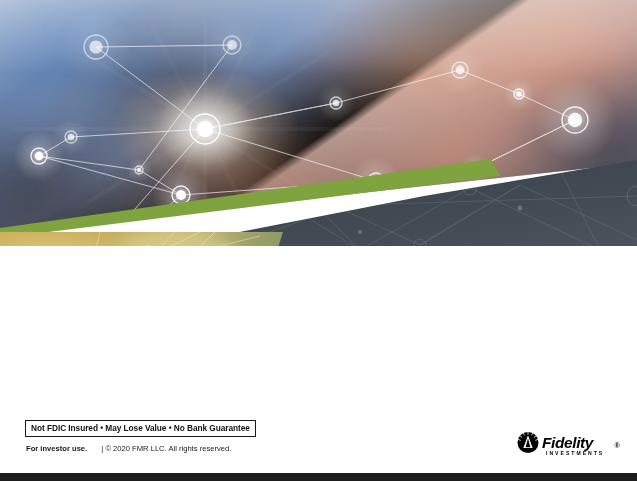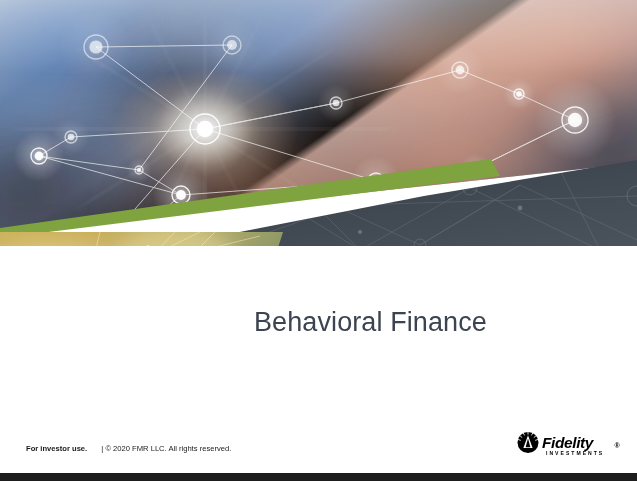--- a/index.html
+++ b/index.html
@@ -278,23 +278,25 @@
         <g fill="#fbf6d8" opacity="0.7">
           <circle cx="12" cy="336" r="2.6"></circle>
           <circle cx="148" cy="247" r="2"></circle>
           <circle cx="212" cy="266" r="1.8"></circle>
         </g>
       </g>
     </svg>
   </div>
 
   <div id="title-block">
-    <div id="deck-title">Behavioral Finance</div>
-  </div>
-
+  </div>
+
+  <div id="disclosure-box">
+    <div id="disclosure-text">Not FDIC Insured • May Lose Value • No Bank Guarantee</div>
+  </div>
 
   <div id="legal-line">
     <span class="strong">For investor use.</span>
     <span class="rest">| © 2020 FMR LLC. All rights reserved.</span>
   </div>
 
   <div id="brand">
     <svg width="105" height="26" viewBox="0 0 105 26">
 
       <g>

